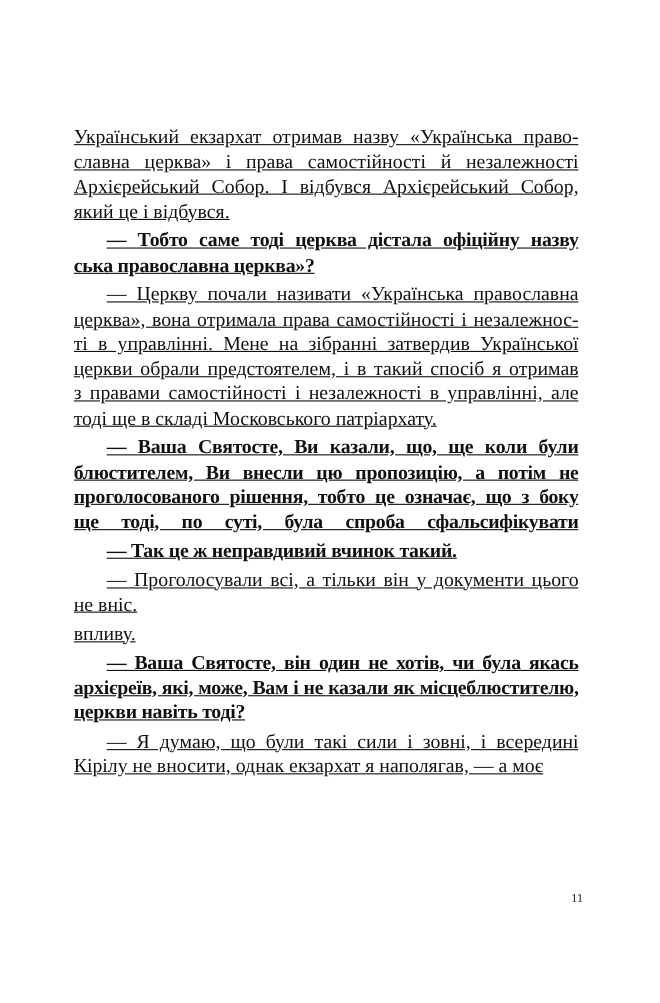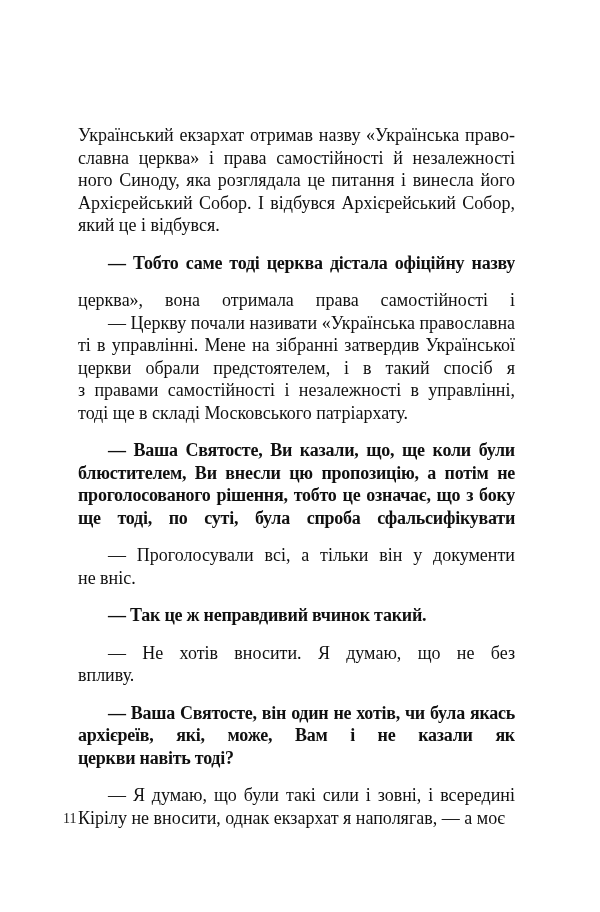--- a/index.html
+++ b/index.html
@@ -17,21 +17,21 @@
     overflow: hidden;
   }
   .text-block {
     position: absolute;
     left: 63px;
     top: 109px;
     width: 467px;
     font-size: 18px;
     line-height: 22.5px;
   }
-  .para { margin: 15px; padding: 0; }
+  .para { margin: 4px; padding: 0; text-decoration: underline; }
   .line {
     text-align: justify;
     text-align-last: justify;
     text-justify: inter-word;
     height: 22.5px;
     overflow: hidden;
     white-space: normal;
     word-break: normal;
     hyphens: none;
   }
@@ -39,63 +39,62 @@
   .line.indent { text-indent: 30px; }
   .para.bold .line {
     font-weight: 700;
     letter-spacing: -0.25px;
   }
   .folio {
     position: absolute;
     left: 63px;
     top: 811px;
     width: 467px;
-    text-align: left;
-    font-size: 14px;
+    text-align: right;
+    font-size: 11px;
     color: #1a1a1a;
   }
 </style>
 </head>
 <body>
 
 <div class="page">
   <div class="text-block">
       <div class="para">
         <div class="line">Український екзархат отримав назву «Українська право-</div>
         <div class="line">славна церква» і права самостійності й незалежності</div>
-        <div class="line">ного Синоду, яка розглядала це питання і винесла його на</div>
         <div class="line">Архієрейський Собор. І відбувся Архієрейський Собор,</div>
         <div class="line last">який це і відбувся.</div>
       </div>
       <div class="para bold">
         <div class="line indent">— Тобто саме тоді церква дістала офіційну назву «Україн-</div>
+        <div class="line last">ська православна церква»?</div>
       </div>
       <div class="para">
+        <div class="line indent">— Церкву почали називати «Українська православна</div>
         <div class="line">церква», вона отримала права самостійності і незалежнос-</div>
-        <div class="line indent">— Церкву почали називати «Українська православна</div>
         <div class="line">ті в управлінні. Мене на зібранні затвердив Української</div>
         <div class="line">церкви обрали предстоятелем, і в такий спосіб я отримав</div>
         <div class="line">з правами самостійності і незалежності в управлінні, але</div>
         <div class="line last">тоді ще в складі Московського патріархату.</div>
       </div>
       <div class="para bold">
         <div class="line indent">— Ваша Святосте, Ви казали, що, ще коли були місце-</div>
         <div class="line">блюстителем, Ви внесли цю пропозицію, а потім не знайшли</div>
         <div class="line">проголосованого рішення, тобто це означає, що з боку Кіріла</div>
         <div class="line last">ще тоді, по суті, була спроба сфальсифікувати голосування?</div>
       </div>
+      <div class="para bold">
+        <div class="line last indent">— Так це ж неправдивий вчинок такий.</div>
+      </div>
       <div class="para">
         <div class="line indent">— Проголосували всі, а тільки він у документи цього</div>
         <div class="line last">не вніс.</div>
       </div>
-      <div class="para bold">
-        <div class="line last indent">— Так це ж неправдивий вчинок такий.</div>
-      </div>
       <div class="para">
-        <div class="line indent">— Не хотів вносити. Я думаю, що не без стороннього</div>
         <div class="line last">впливу.</div>
       </div>
       <div class="para bold">
         <div class="line indent">— Ваша Святосте, він один не хотів, чи була якась група</div>
         <div class="line">архієреїв, які, може, Вам і не казали як місцеблюстителю,</div>
         <div class="line last">церкви навіть тоді?</div>
       </div>
       <div class="para">
         <div class="line indent">— Я думаю, що були такі сили і зовні, і всередині церкви,</div>
         <div class="line last">Кірілу не вносити, однак екзархат я наполягав, — а моє</div>

